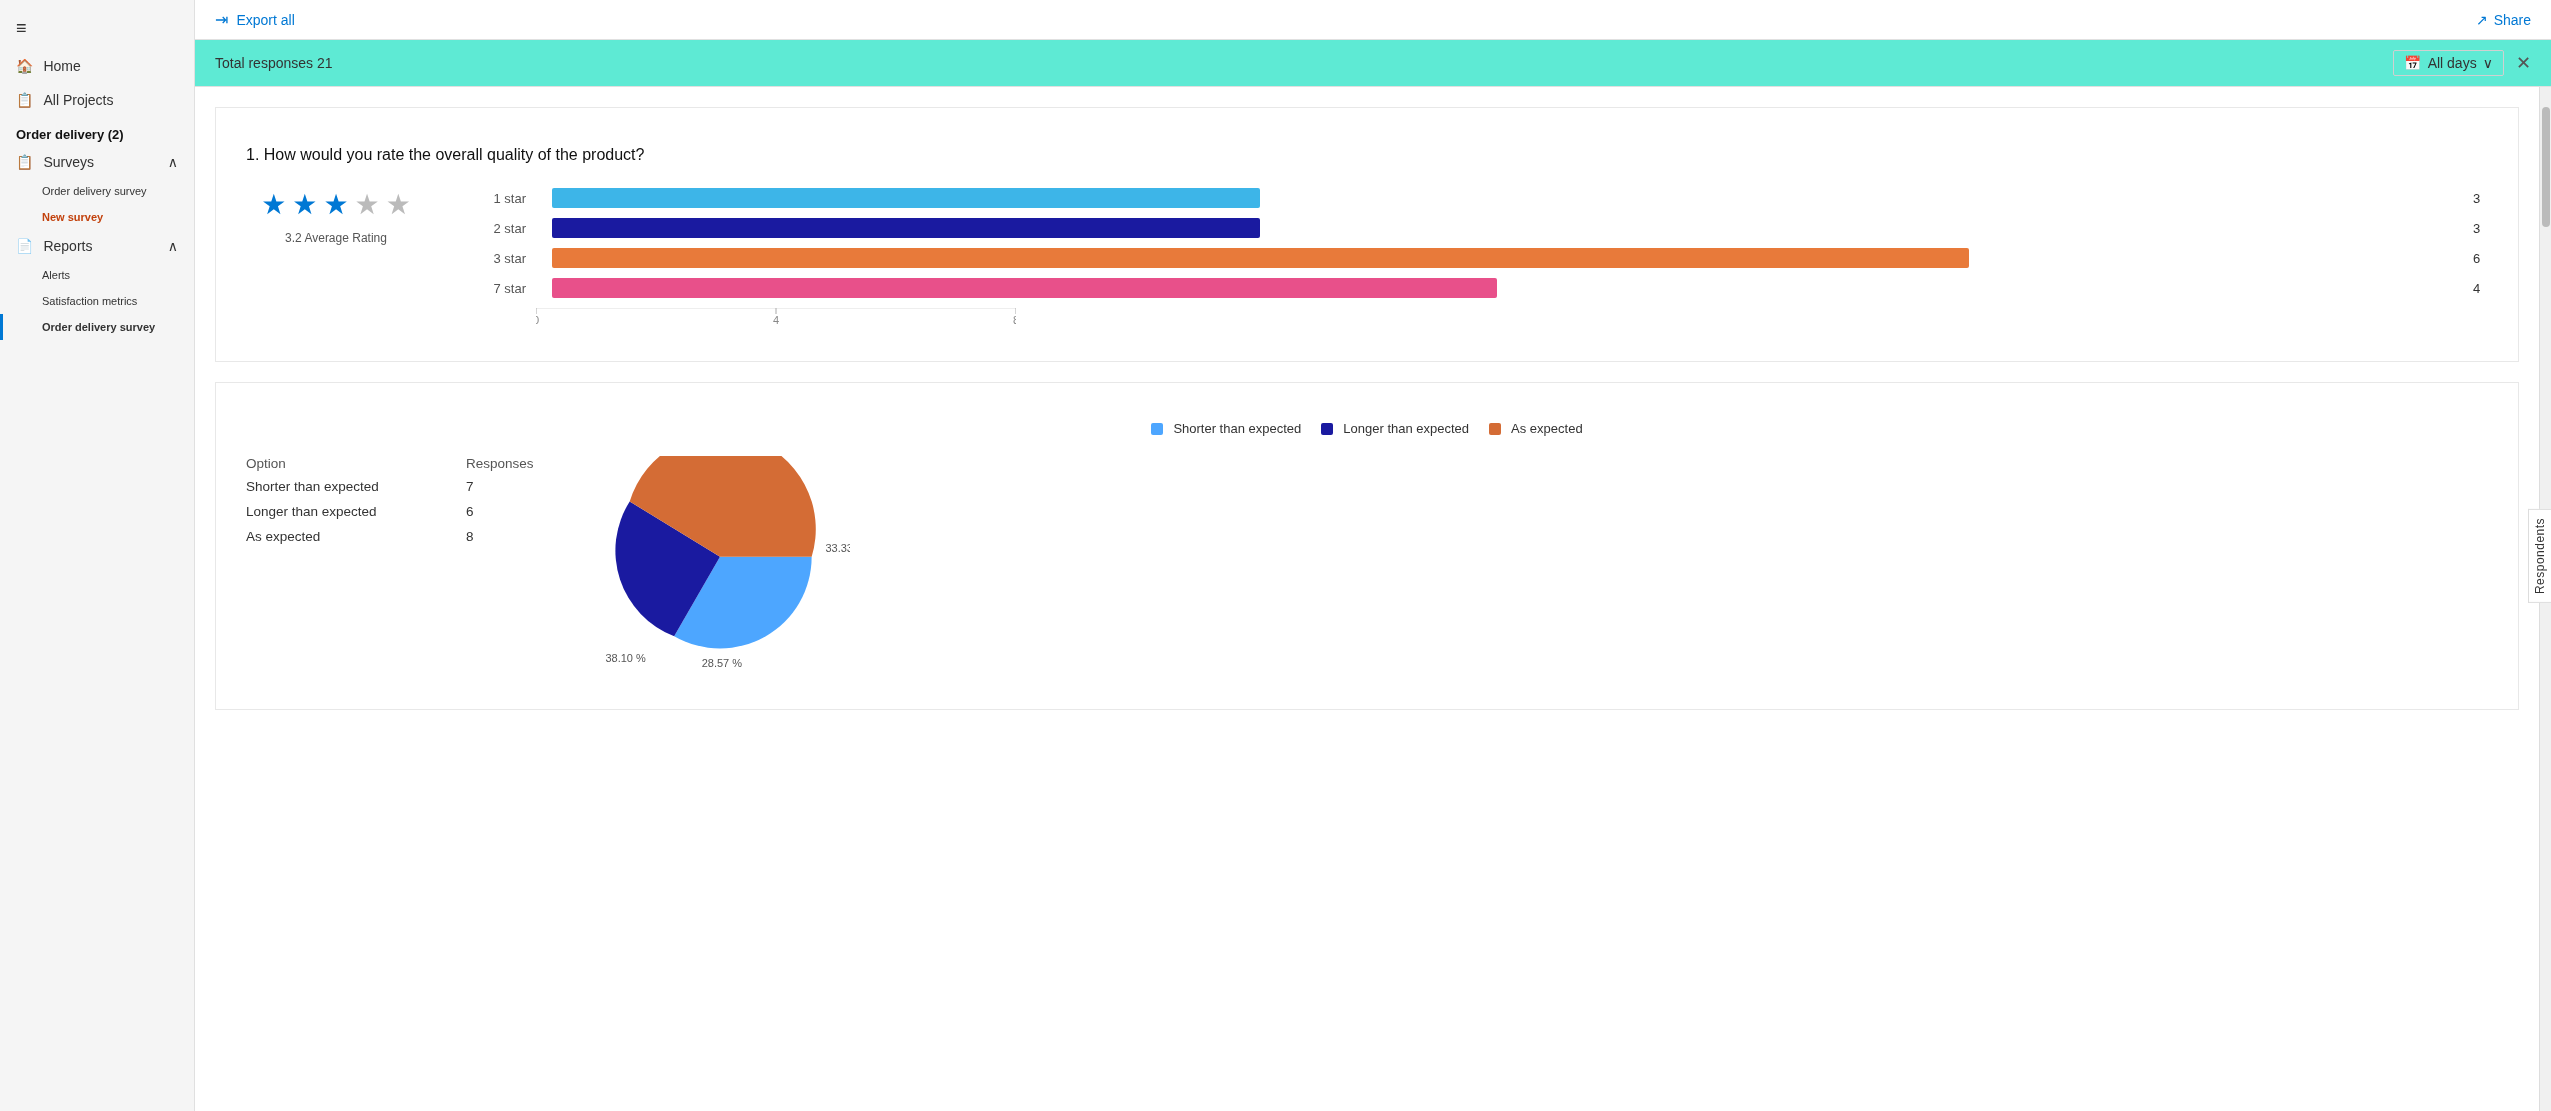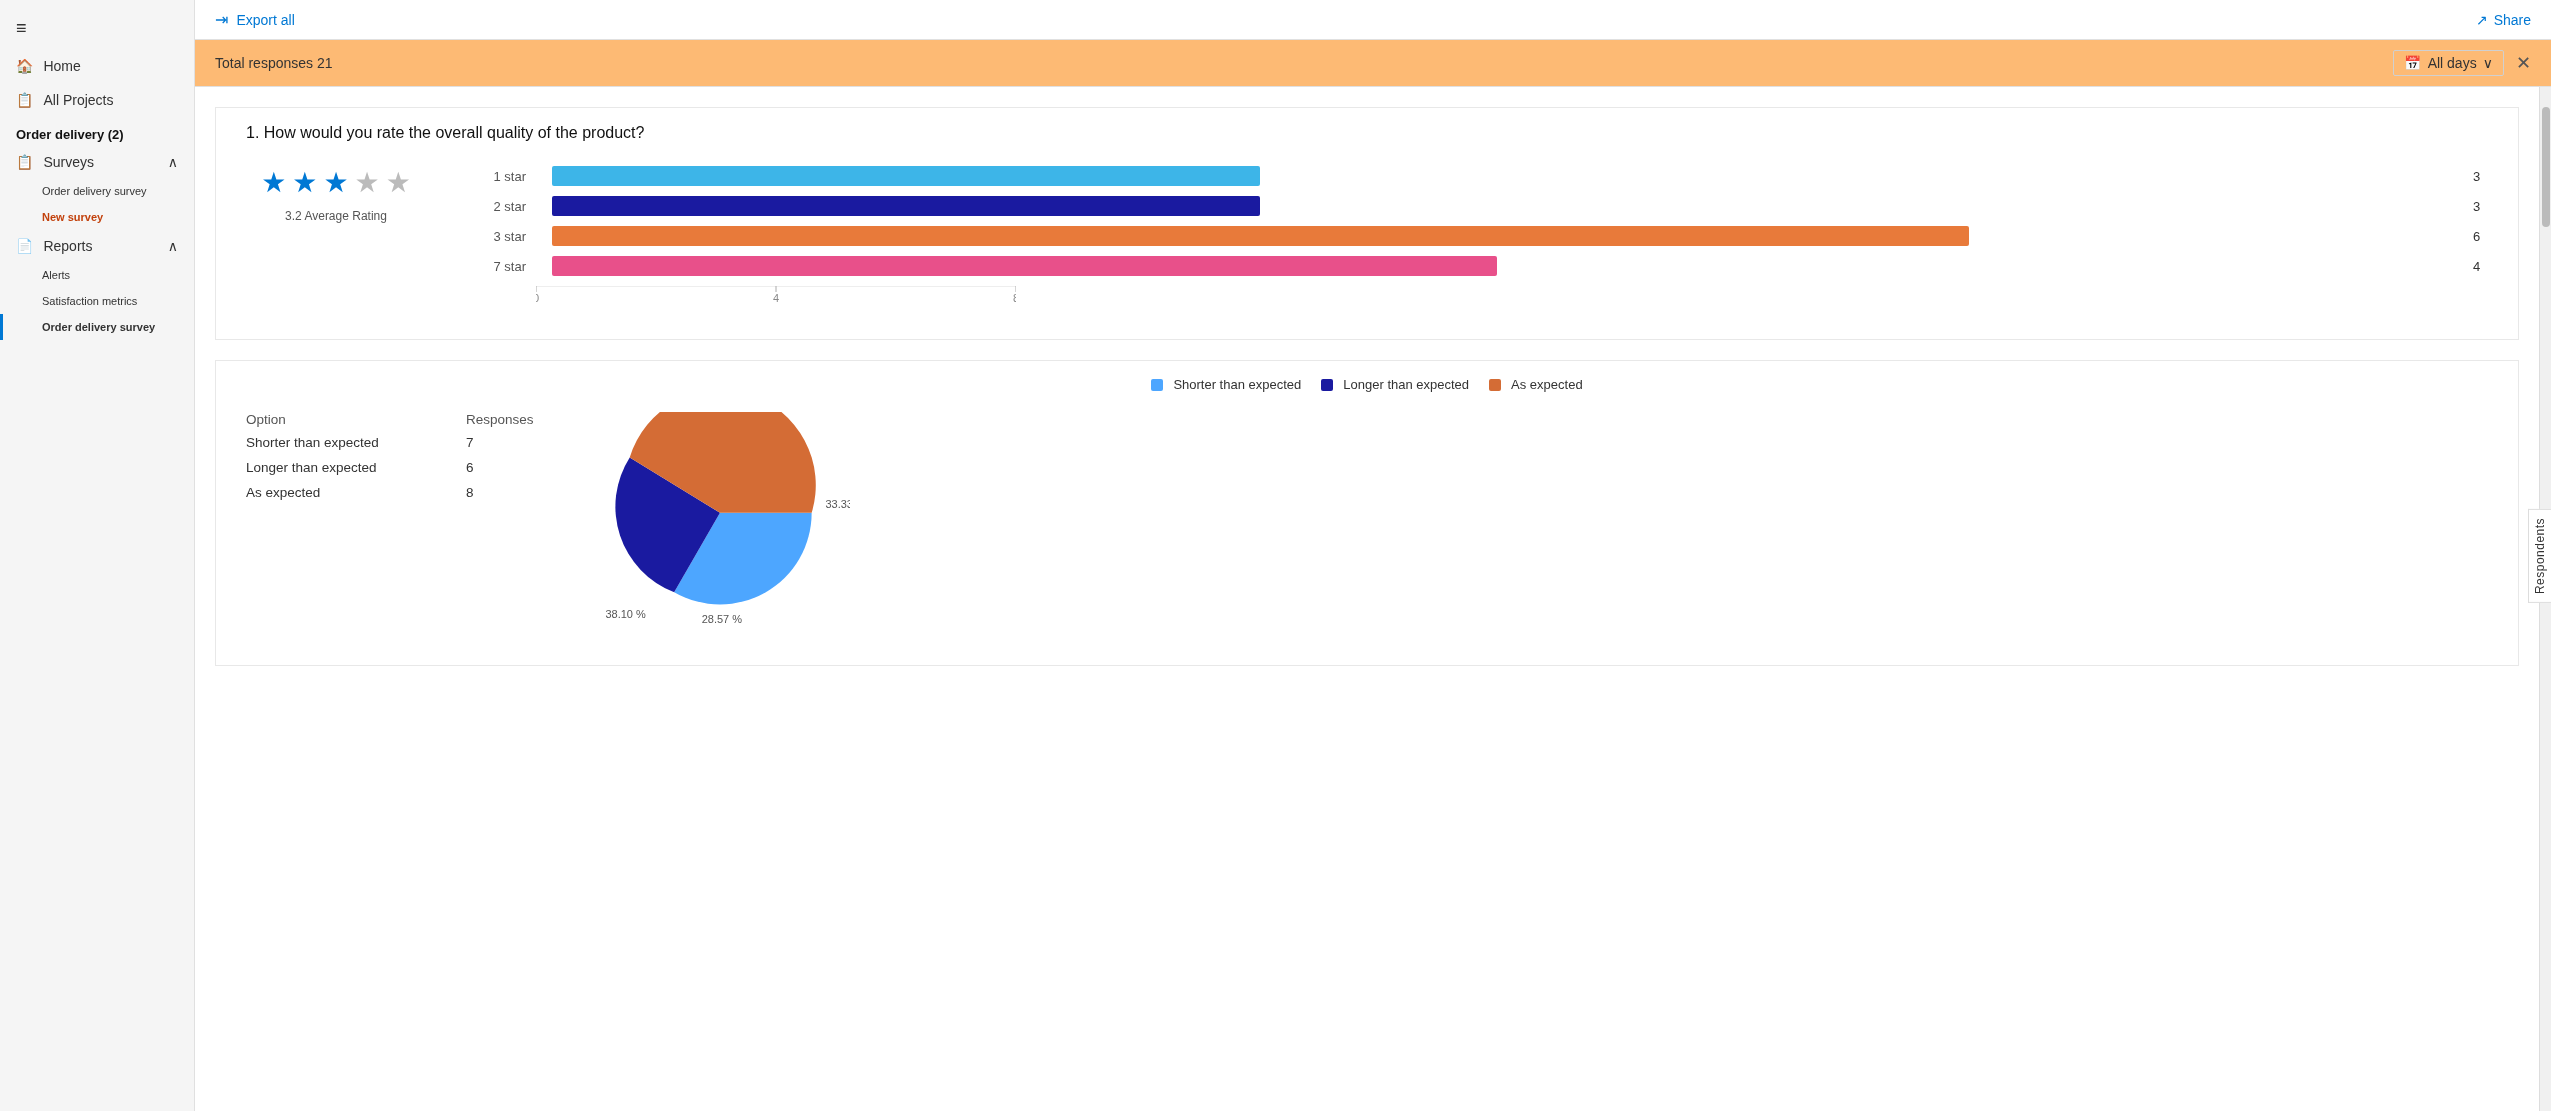--- a/index.html
+++ b/index.html
@@ -79,21 +79,21 @@
     }
     .top-bar-left { display: flex; align-items: center; gap: 8px; color: #0078d4; font-size: 14px; cursor: pointer; }
     .top-bar-right { display: flex; align-items: center; gap: 6px; color: #0078d4; font-size: 14px; cursor: pointer; }
 
     .filter-bar {
       display: flex;
       align-items: center;
       justify-content: space-between;
       padding: 10px 20px;
       border-bottom: 1px solid #e0e0e0;
-      background: #fdba74;
+      background: #5eead4;
     }
     .filter-bar-left { font-size: 14px; color: #333; font-weight: 500; }
     .filter-bar-right { display: flex; align-items: center; gap: 6px; font-size: 14px; color: #333; cursor: pointer; border: 1px solid #d0d0d0; padding: 4px 10px; border-radius: 2px; }
 
     .content-area {
       flex: 1;
       overflow-y: auto;
       padding: 0;
       position: relative;
       display: flex;
@@ -103,21 +103,21 @@
       flex: 1;
       overflow-y: auto;
       padding: 0 20px;
     }
 
     
     .question-card {
       background: #fff;
       border: 1px solid #e8e8e8;
       margin: 20px 0;
-      padding: 16px 30px 30px 30px;
+      padding: 38px 30px 30px 30px;
     }
     .question-title {
       font-size: 16px;
       font-weight: 500;
       color: #111;
       margin-bottom: 24px;
     }
     .question-content {
       display: flex;
       align-items: flex-start;

